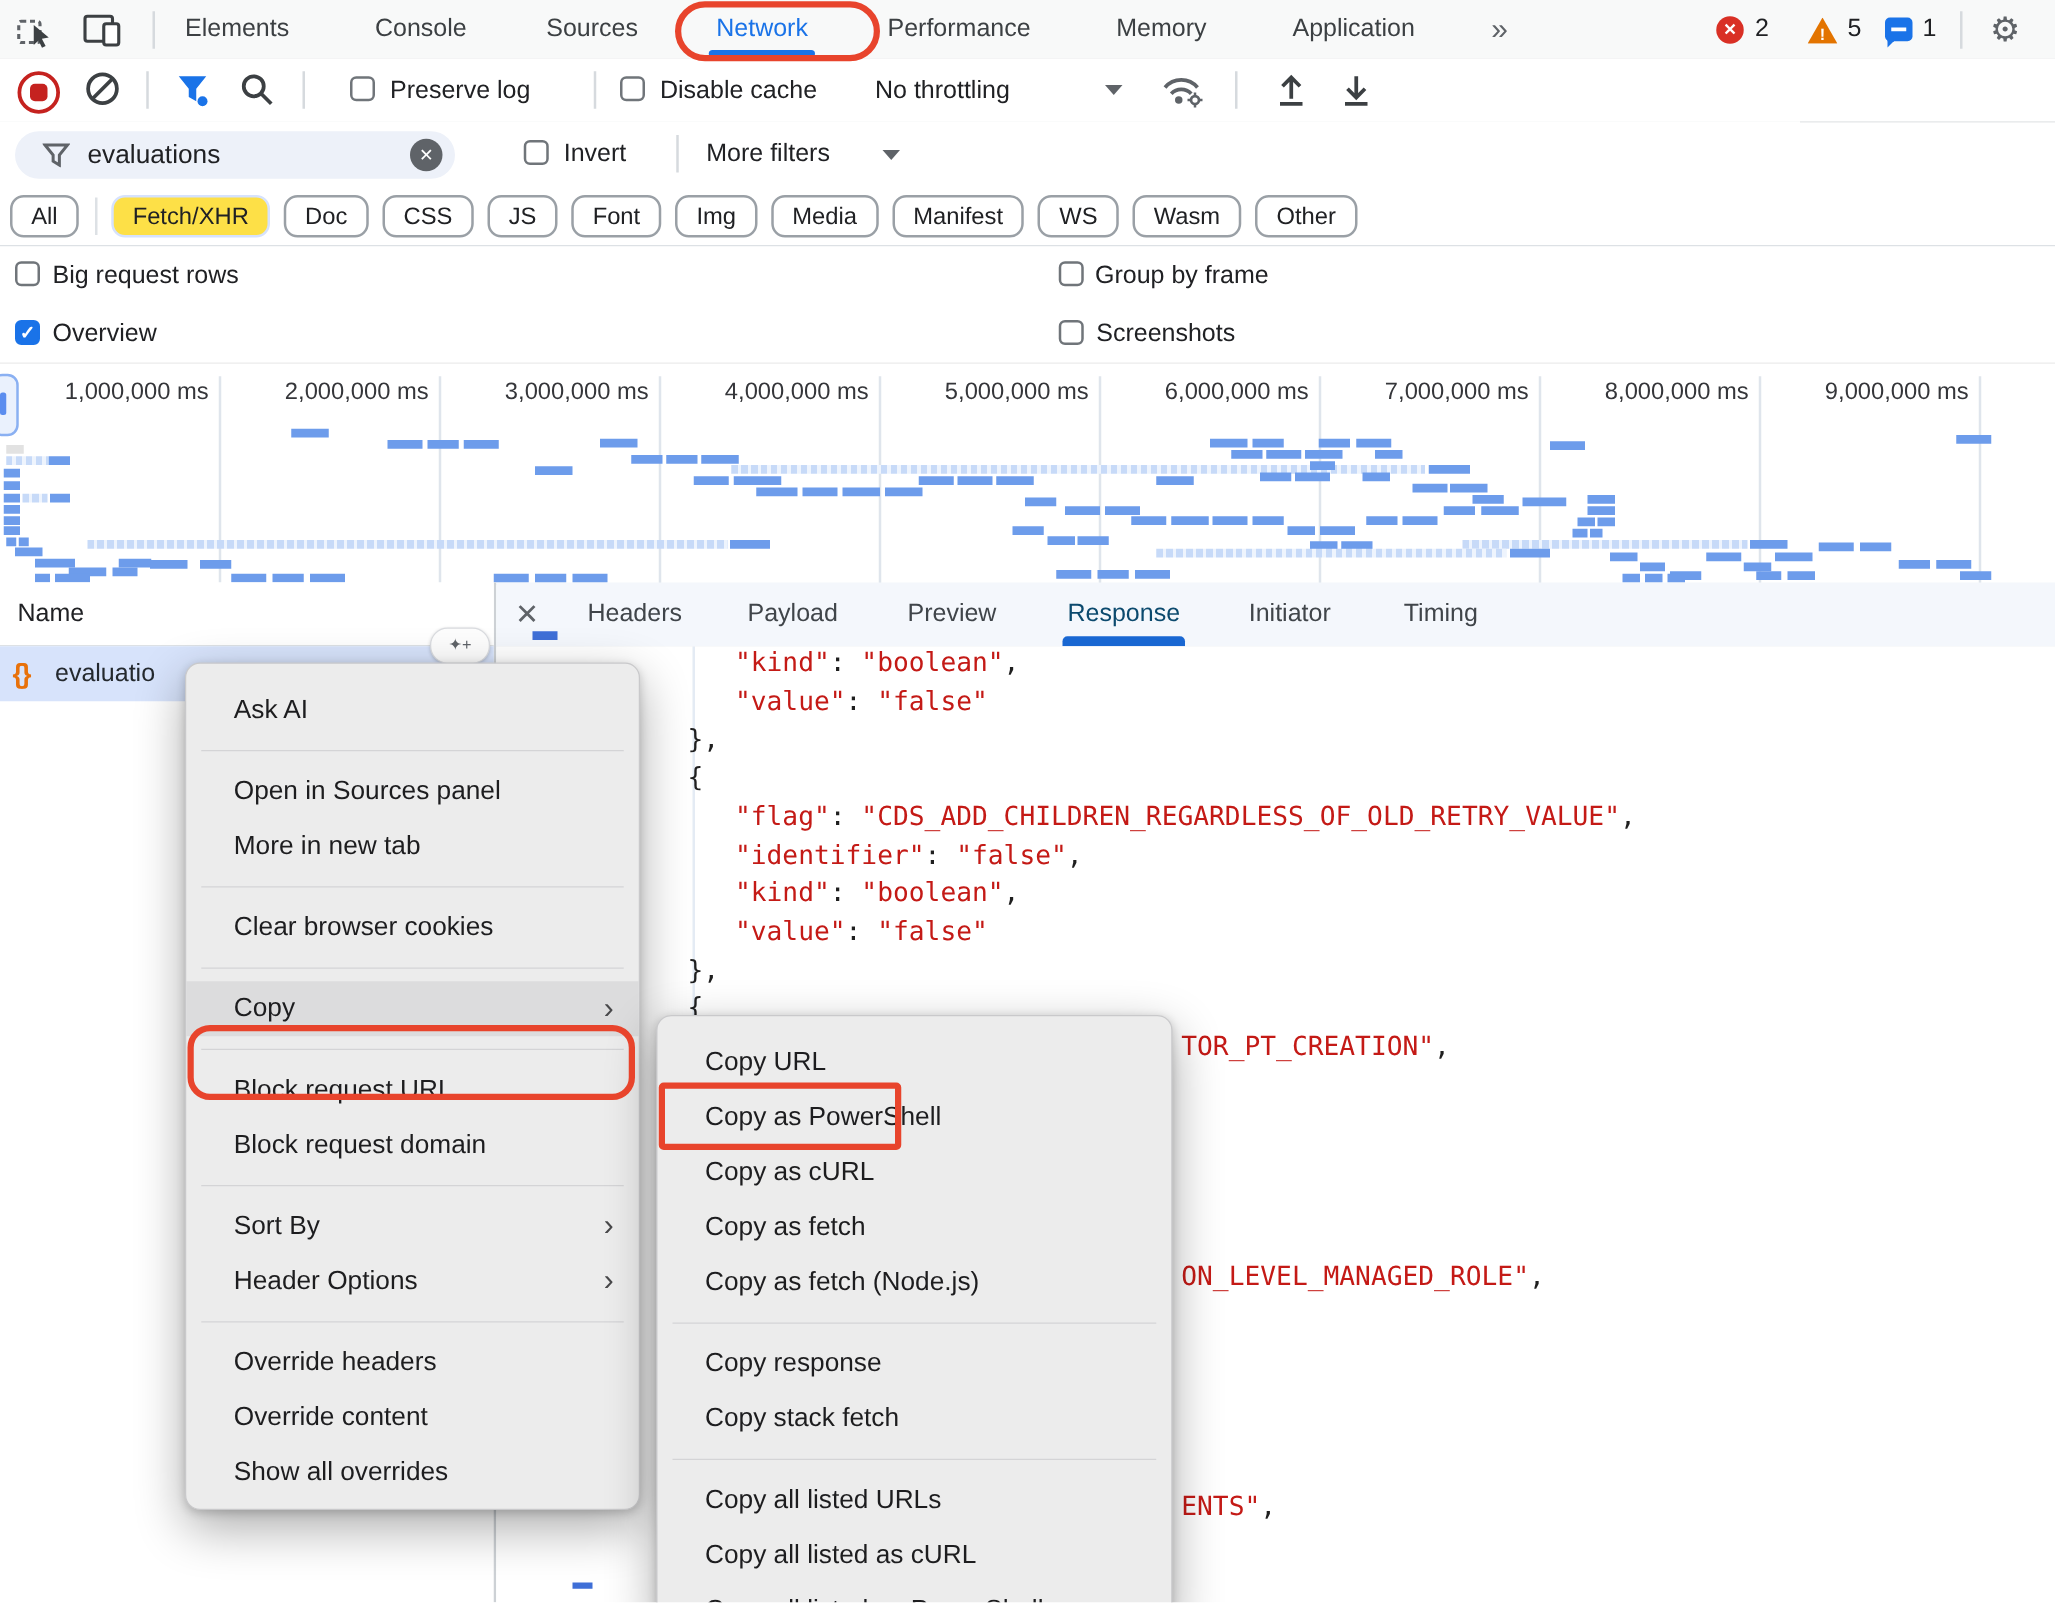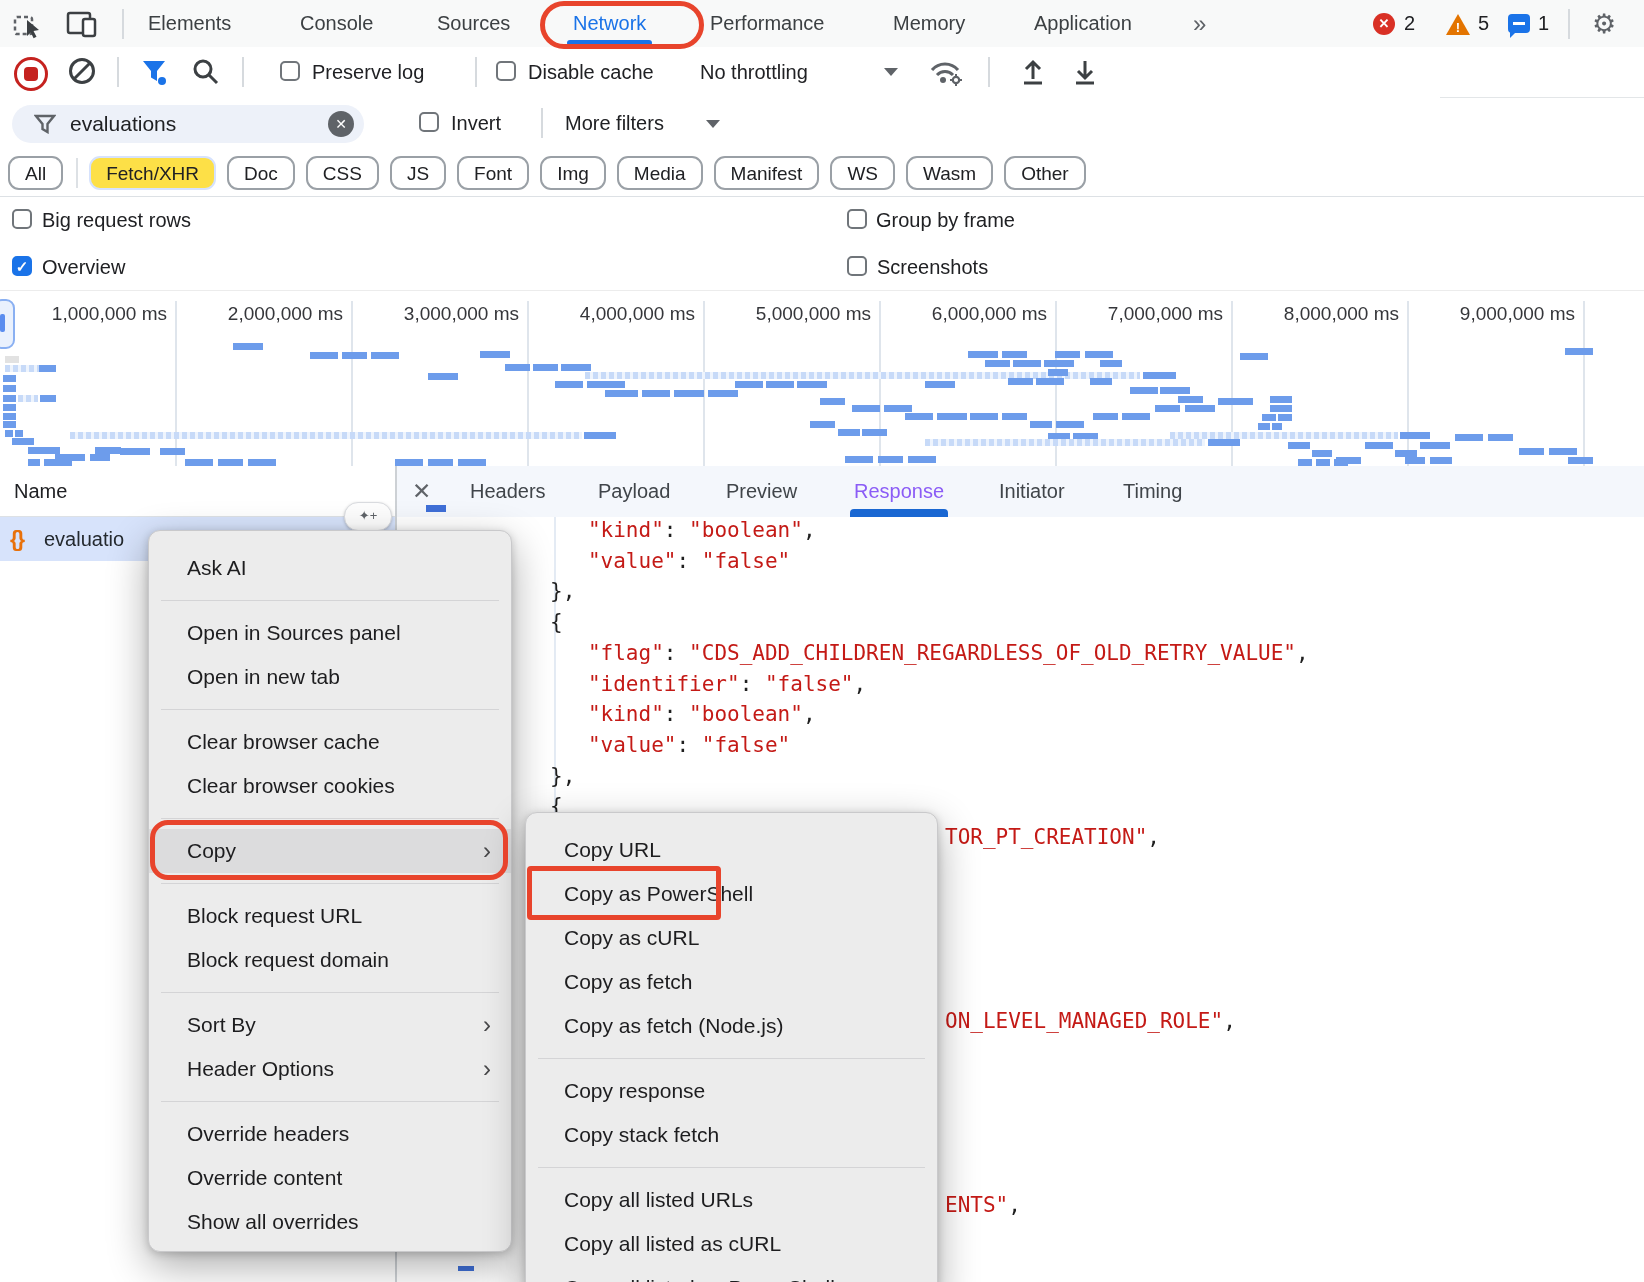--- a/index.html
+++ b/index.html
@@ -64,21 +64,21 @@
             font-size:20px;color:#202124;padding-left:14px;box-sizing:border-box;background:#fff;}
   #selrow{position:absolute;left:0;top:51px;width:100%;height:44px;background:#d7e3fb;line-height:44px;}
   #selrow .braces{position:absolute;left:10px;top:0;font-size:22px;font-weight:bold;color:#e8710a;letter-spacing:-2px;}
   #selrow .rname{position:absolute;left:44px;top:0;font-size:20px;color:#24292e;}
   #ai-pill{position:absolute;left:344px;top:36px;width:46px;height:27px;border-radius:14px;background:#fdfdfd;
            border:1px solid #dadce0;box-shadow:0 1px 3px rgba(0,0,0,.2);text-align:center;line-height:25px;
            font-size:13px;color:#5f6368;z-index:5;}
   #dtabs{position:absolute;left:397px;top:0;width:1247px;height:51px;background:#f4f7fc;border-bottom:1px solid #dde1e5;}
   #dclose{position:absolute;left:15px;top:0;height:51px;line-height:51px;font-size:23px;color:#5f6368;}
   .dtab{position:absolute;top:0;height:51px;line-height:51px;font-size:20px;color:#40454a;white-space:nowrap;}
-  .dtab.sel{color:#8b5cf6;}
+  .dtab.sel{color:#0c4a6e;}
   .dtab.sel:after{content:"";position:absolute;left:-4px;right:-4px;bottom:0;height:8px;border-radius:4px 4px 0 0;background:#1967d2;}
   .bluedash{position:absolute;background:#3f6fd7;z-index:4;}
   
   #code{position:absolute;left:397px;top:51px;width:1247px;height:765px;background:#fff;overflow:hidden;}
   #indent-guide{position:absolute;left:157px;top:0;width:2px;height:295px;background:#e4ebf4;}
   .cline{position:absolute;left:153px;white-space:pre;font-family:"DejaVu Sans Mono","Liberation Mono",monospace;
          font-size:21px;line-height:30px;}
   .cs{color:#c41a16;} .cp{color:#1f1f1f;}
   .cfrag{position:absolute;white-space:pre;font-family:"DejaVu Sans Mono","Liberation Mono",monospace;font-size:21px;line-height:30px;}
   
@@ -427,23 +427,22 @@
   <div id="codefrags">
       <div class="cfrag" style="left: 945px; top: 822px;"><span class="cs">TOR_PT_CREATION"</span><span class="cp">,</span></div>
       <div class="cfrag" style="left: 945px; top: 1006px;"><span class="cs">ON_LEVEL_MANAGED_ROLE"</span><span class="cp">,</span></div>
       <div class="cfrag" style="left: 945px; top: 1190px;"><span class="cs">ENTS"</span><span class="cp">,</span></div>
     </div>
 
   <div id="ctxmenu" class="menu" style="left:148px;top:530px;width:364px;">
       <div class="mi"><span>Ask AI</span></div>
       <div class="msep"></div>
       <div class="mi"><span>Open in Sources panel</span></div>
-      <div class="mi"><span>Open in new tab</span></div>
-      <div class="msep"></div>
-      <div class="mi"><span>Clear browser cache</span></div>
+      <div class="mi"><span>More in new tab</span></div>
+      <div class="msep"></div>
       <div class="mi"><span>Clear browser cookies</span></div>
       <div class="msep"></div>
       <div class="mi hl"><span>Copy</span><span class="sub">›</span></div>
       <div class="msep"></div>
       <div class="mi"><span>Block request URL</span></div>
       <div class="mi"><span>Block request domain</span></div>
       <div class="msep"></div>
       <div class="mi"><span>Sort By</span><span class="sub">›</span></div>
       <div class="mi"><span>Header Options</span><span class="sub">›</span></div>
       <div class="msep"></div>

